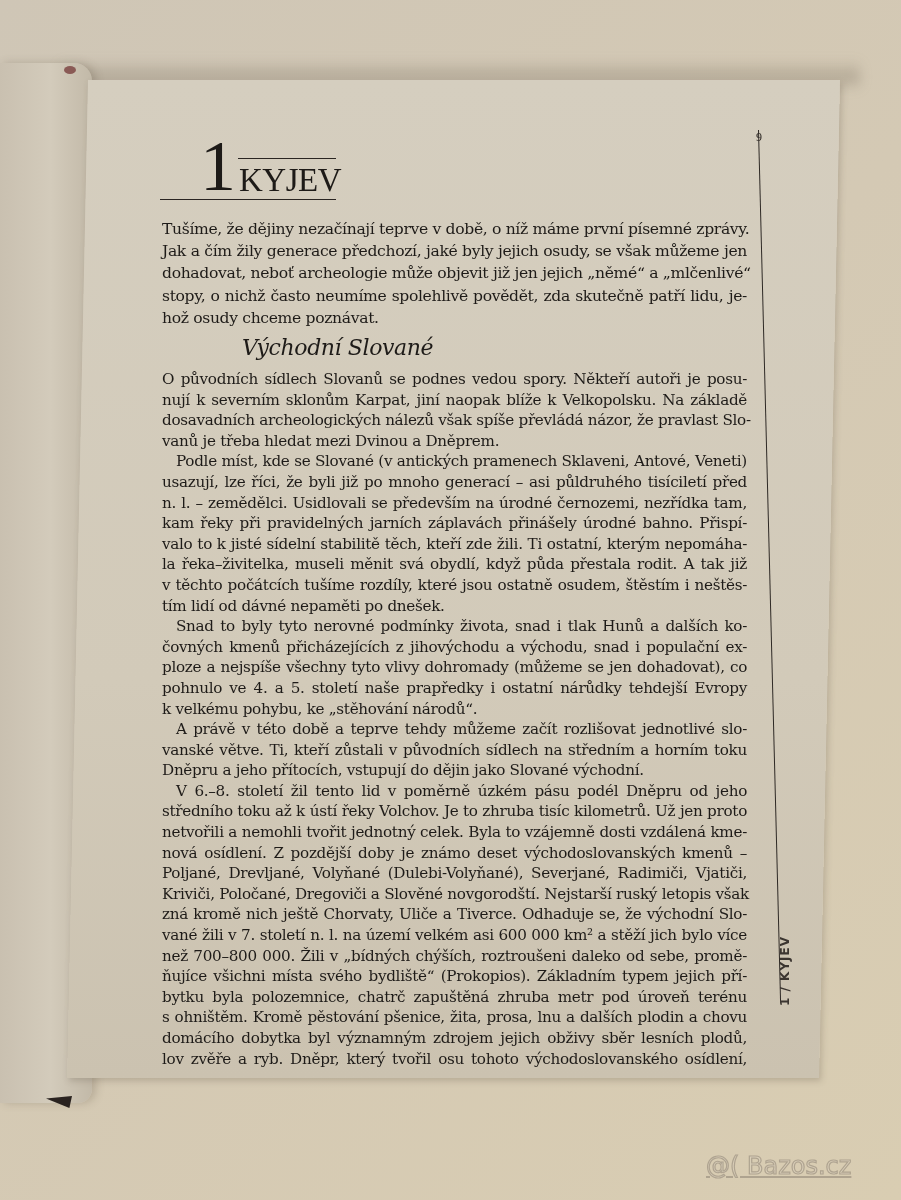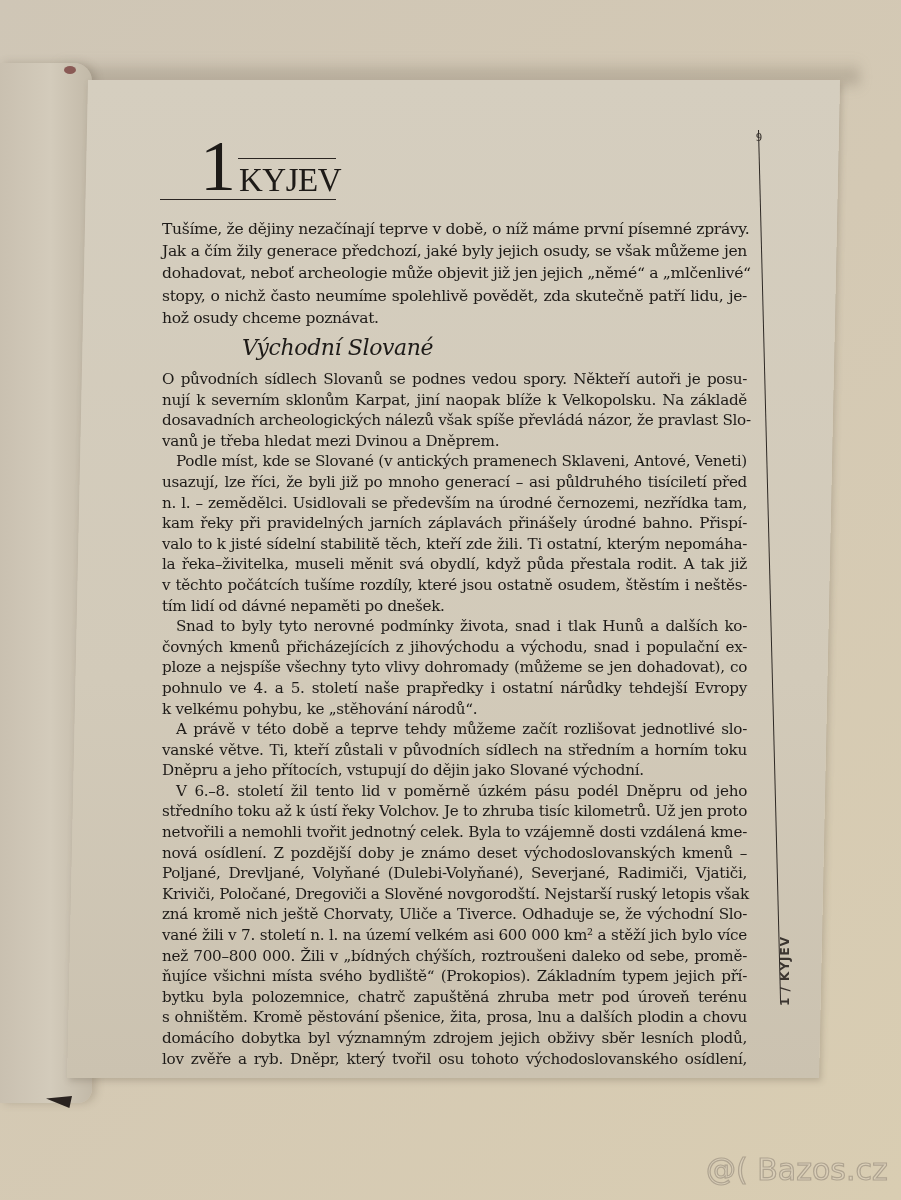--- a/index.html
+++ b/index.html
@@ -36,21 +36,21 @@
   .side-rule { position: absolute; left: 670px; top: 50px; width: 1px; height: 872px; background: #2e2925; transform: rotate(-1.45deg); transform-origin: top left; }
   .page-number { position: absolute; left: 668px; top: 50px; font-family: "Liberation Serif", serif; font-size: 12px; color: #2e2925; }
   .running-head { position: absolute; left: 690px; top: 854px; width: 80px; transform: rotate(-90deg); transform-origin: left top; font-family: "DejaVu Sans", sans-serif; font-weight: bold; font-size: 12px; letter-spacing: 1px; color: #3b3530; white-space: nowrap; top: 926px; }
   .text { position: absolute; left: 74px; width: 585px; color: #1e1b18; font-family: "DejaVu Serif", serif; font-size: 15.2px; text-align: justify; }
   .intro { top: 138px; line-height: 22.2px; font-size: 15.6px; letter-spacing: -0.35px; }
   .section-heading { position: absolute; left: 154px; top: 255px; font-family: "DejaVu Serif", serif; font-style: italic; font-size: 22px; color: #1e1b18; letter-spacing: -0.4px; }
   .body { top: 289px; line-height: 20.6px; letter-spacing: -0.3px; }
   .line { display: block; white-space: nowrap; text-align: justify; text-align-last: justify; }
   .line.last { text-align-last: left; }
   .line.indent { padding-left: 14px; }
-  .watermark { position: absolute; left: 706px; top: 1152px; font-family: "DejaVu Sans", sans-serif; font-size: 30px; color: rgba(220,210,190,0.55); -webkit-text-stroke: 1.2px rgba(140,130,115,0.55); letter-spacing: 0px; }
+  .watermark { position: absolute; left: 706px; top: 1152px; font-family: "DejaVu Sans", sans-serif; font-size: 24px; color: rgba(220,210,190,0.55); -webkit-text-stroke: 1.2px rgba(140,130,115,0.55); letter-spacing: 0px; text-decoration: underline; }
 </style>
 </head>
 <body>
 
 <div class="backdrop-shadow"></div>
 <div class="prev-page-curl"></div>
 <div class="curl-tip-top"></div>
 <div class="curl-tip-bottom"></div>
 
 <div class="page">

